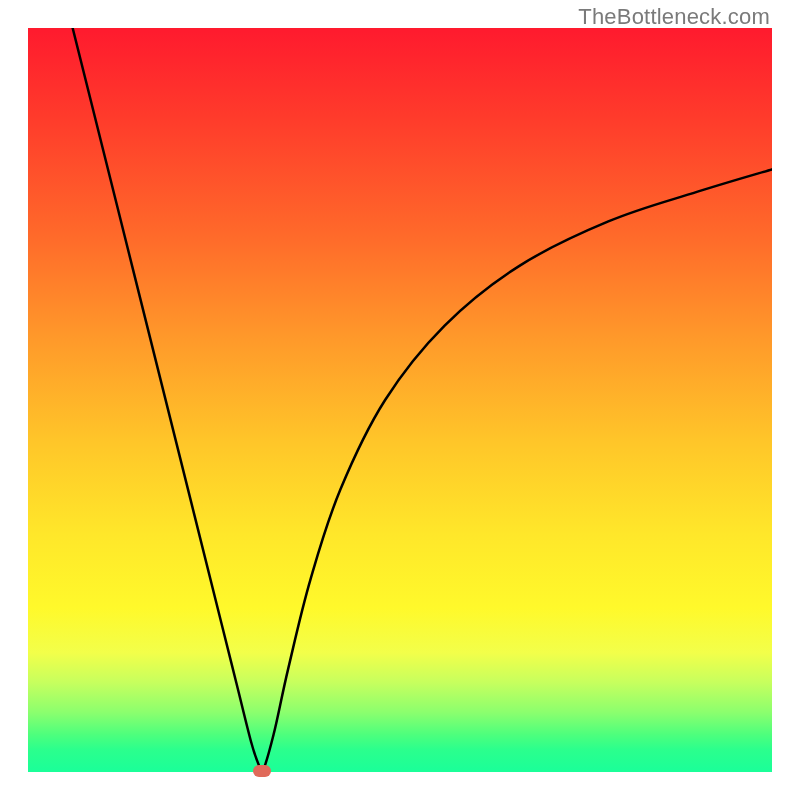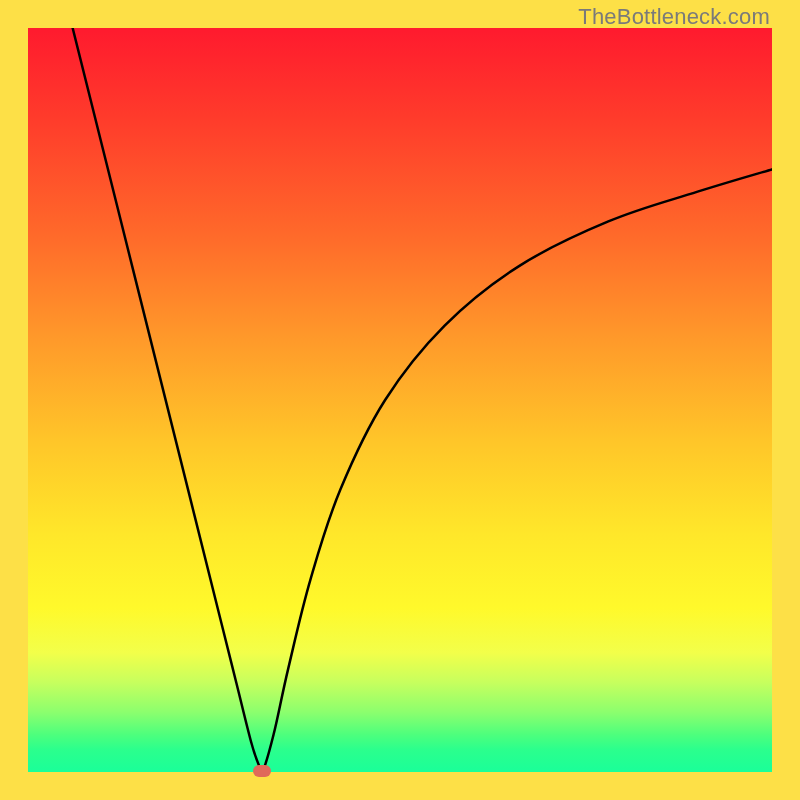--- a/index.html
+++ b/index.html
@@ -8,21 +8,21 @@
     width: 800px;
     height: 800px;
     background: #000;
     font-family: Arial, Helvetica, sans-serif;
     overflow: hidden;
   }
   .frame {
     position: relative;
     width: 800px;
     height: 800px;
-    background: #fde047;
+    background: #ffffff;
   }
   .plot-area {
     position: absolute;
     left: 28px;
     top: 28px;
     width: 744px;
     height: 744px;
     
     background: linear-gradient(
       to bottom,

